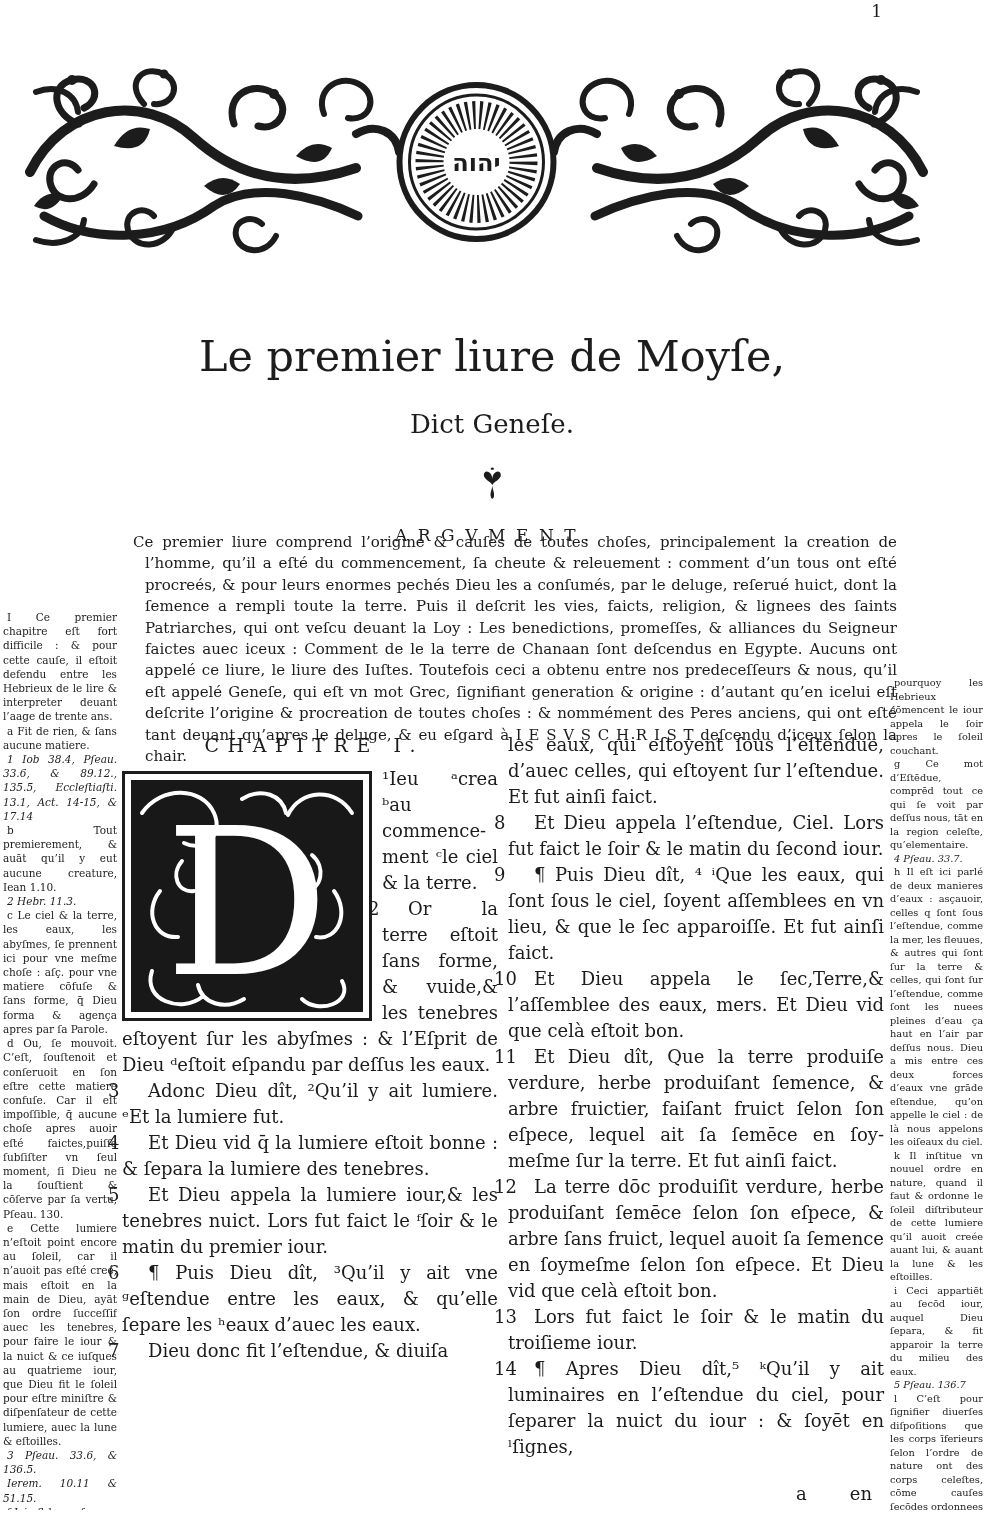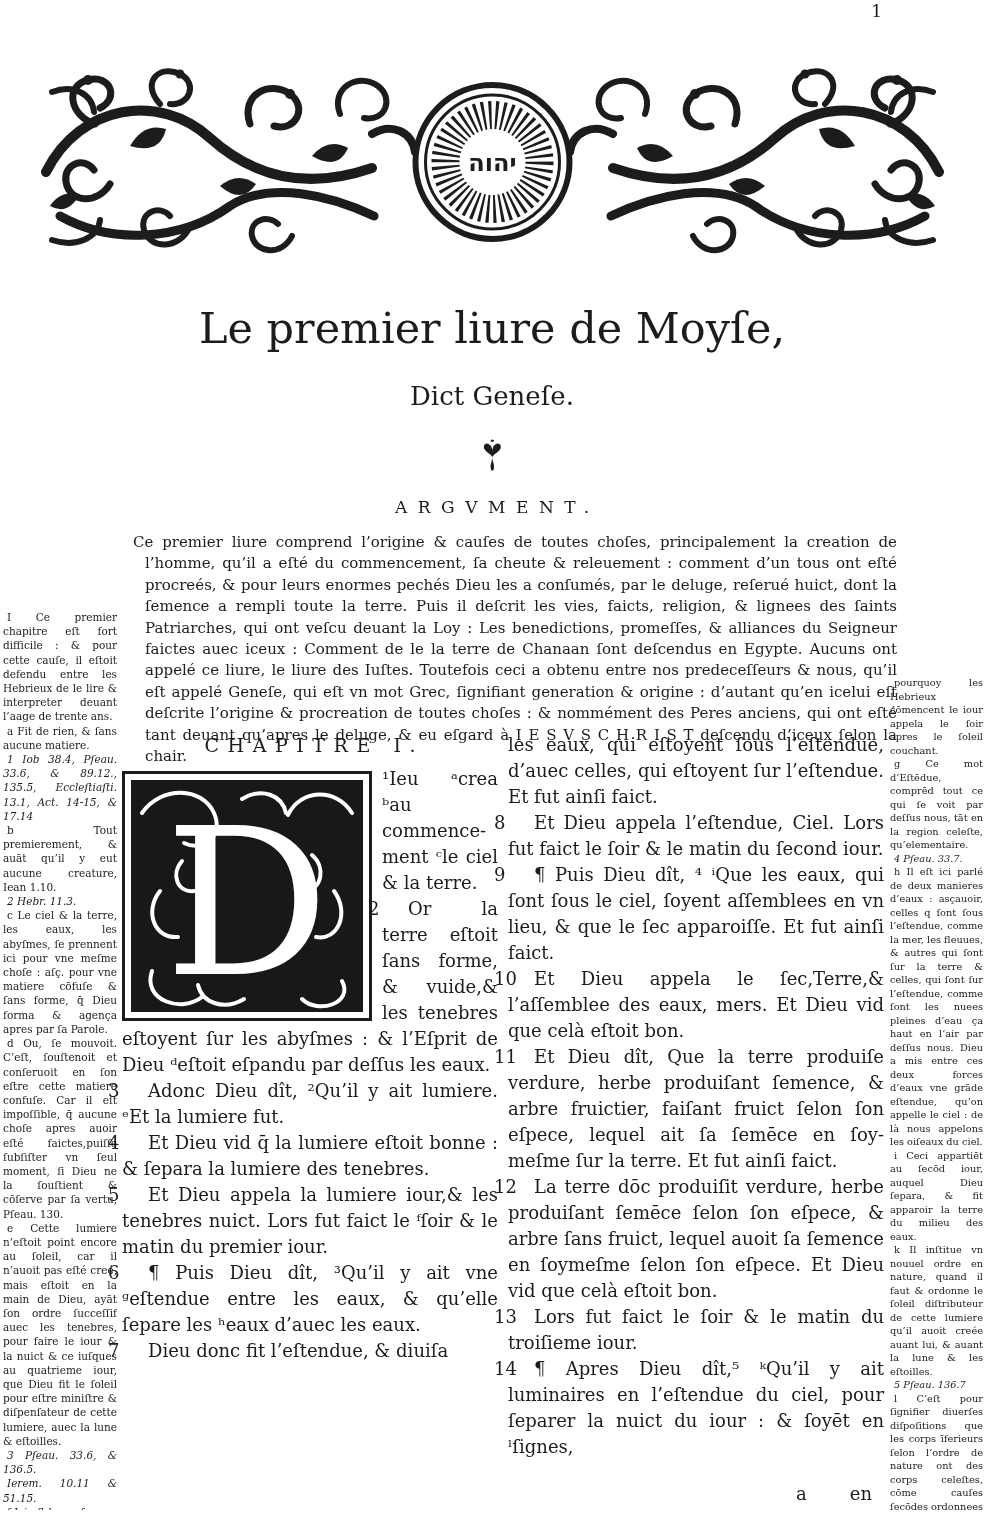--- a/index.html
+++ b/index.html
@@ -2,24 +2,24 @@
 <html><head>
 <meta charset="utf-8">
 <style>
   html,body { margin:0; padding:0; background:#e8e8e8; }
   .page {
     position:relative; width:984px; height:1515px; margin:0 auto;
     background:#ffffff; color:#1c1c1c;
     font-family:"DejaVu Serif", serif; overflow:hidden;
   }
   .page-number { position:absolute; top:1px; right:102px; font-size:17px; }
-  .headpiece { position:absolute; top:64px; left:40px; width:905px; height:196px; }
+  .headpiece { position:absolute; top:64px; left:24px; width:905px; height:196px; }
   .headpiece svg { width:100%; height:100%; display:block; }
 
-  .title-block { position:absolute; top:304px; left:60px; width:864px; text-align:center; }
+  .title-block { position:absolute; top:332px; left:60px; width:864px; text-align:center; }
   .book-title { font-size:43px; line-height:1.15; }
   .book-subtitle { font-size:26px; margin-top:28px; }
   .fleuron { margin-top:28px; height:36px; }
   .fleuron svg { height:34px; }
   .arg-heading { margin-top:22px; font-size:17px; letter-spacing:0.62em; text-indent:0.62em; }
 
   .argument {
     position:absolute; top:532px; left:127px; width:752px;
     font-size:15px; line-height:21.4px;
     text-align:justify; padding-left:18px; text-indent:-12px;
@@ -196,23 +196,23 @@
   <div class="notes notes-right">
 
       <p class="note">pourquoy les Hebrieux cōmencent le iour appela le ſoir apres le ſoleil couchant.</p>
 
       <p class="note">g Ce mot d’Eſtēdue, comprēd tout ce qui ſe voit par deſſus nous, tāt en la region celeſte, qu’elementaire.</p>
 
       <p class="note ref">4 Pſeau. 33.7.</p>
 
       <p class="note">h Il eſt ici parlé de deux manieres d’eaux : asçauoir, celles q ſont ſous l’eſtendue, comme la mer, les fleuues, &amp; autres qui ſont ſur la terre &amp; celles, qui ſont ſur l’eſtendue, comme ſont les nuees pleines d’eau ça haut en l’air par deſſus nous. Dieu a mis entre ces deux forces d’eaux vne grāde eſtendue, qu’on appelle le ciel : de là nous appelons les oiſeaux du ciel.</p>
 
+      <p class="note">k Il inſtitue vn nouuel ordre en nature, quand il faut &amp; ordonne le ſoleil diſtributeur de cette lumiere qu’il auoit creée auant lui, &amp; auant la lune &amp; les eſtoilles.</p>
+
       <p class="note">i Ceci appartiēt au ſecōd iour, auquel Dieu ſepara, &amp; fit apparoir la terre du milieu des eaux.</p>
-
-      <p class="note">k Il inſtitue vn nouuel ordre en nature, quand il faut &amp; ordonne le ſoleil diſtributeur de cette lumiere qu’il auoit creée auant lui, &amp; auant la lune &amp; les eſtoilles.</p>
 
       <p class="note ref">5 Pſeau. 136.7</p>
 
       <p class="note">l C’eſt pour ſignifier diuerſes diſpoſitions que les corps īferieurs ſelon l’ordre de nature ont des corps celeſtes, cōme cauſes ſecōdes ordonnees de Dieu à celà. En quoy touteſfois faut fuir curioſité &amp; ſuperſtition q̄ les hōmes ont cōtrouuee ſur celà.</p>
     </div>
 
   <div class="catchline">
     <span>a</span>
     <span>en</span>
   </div>

